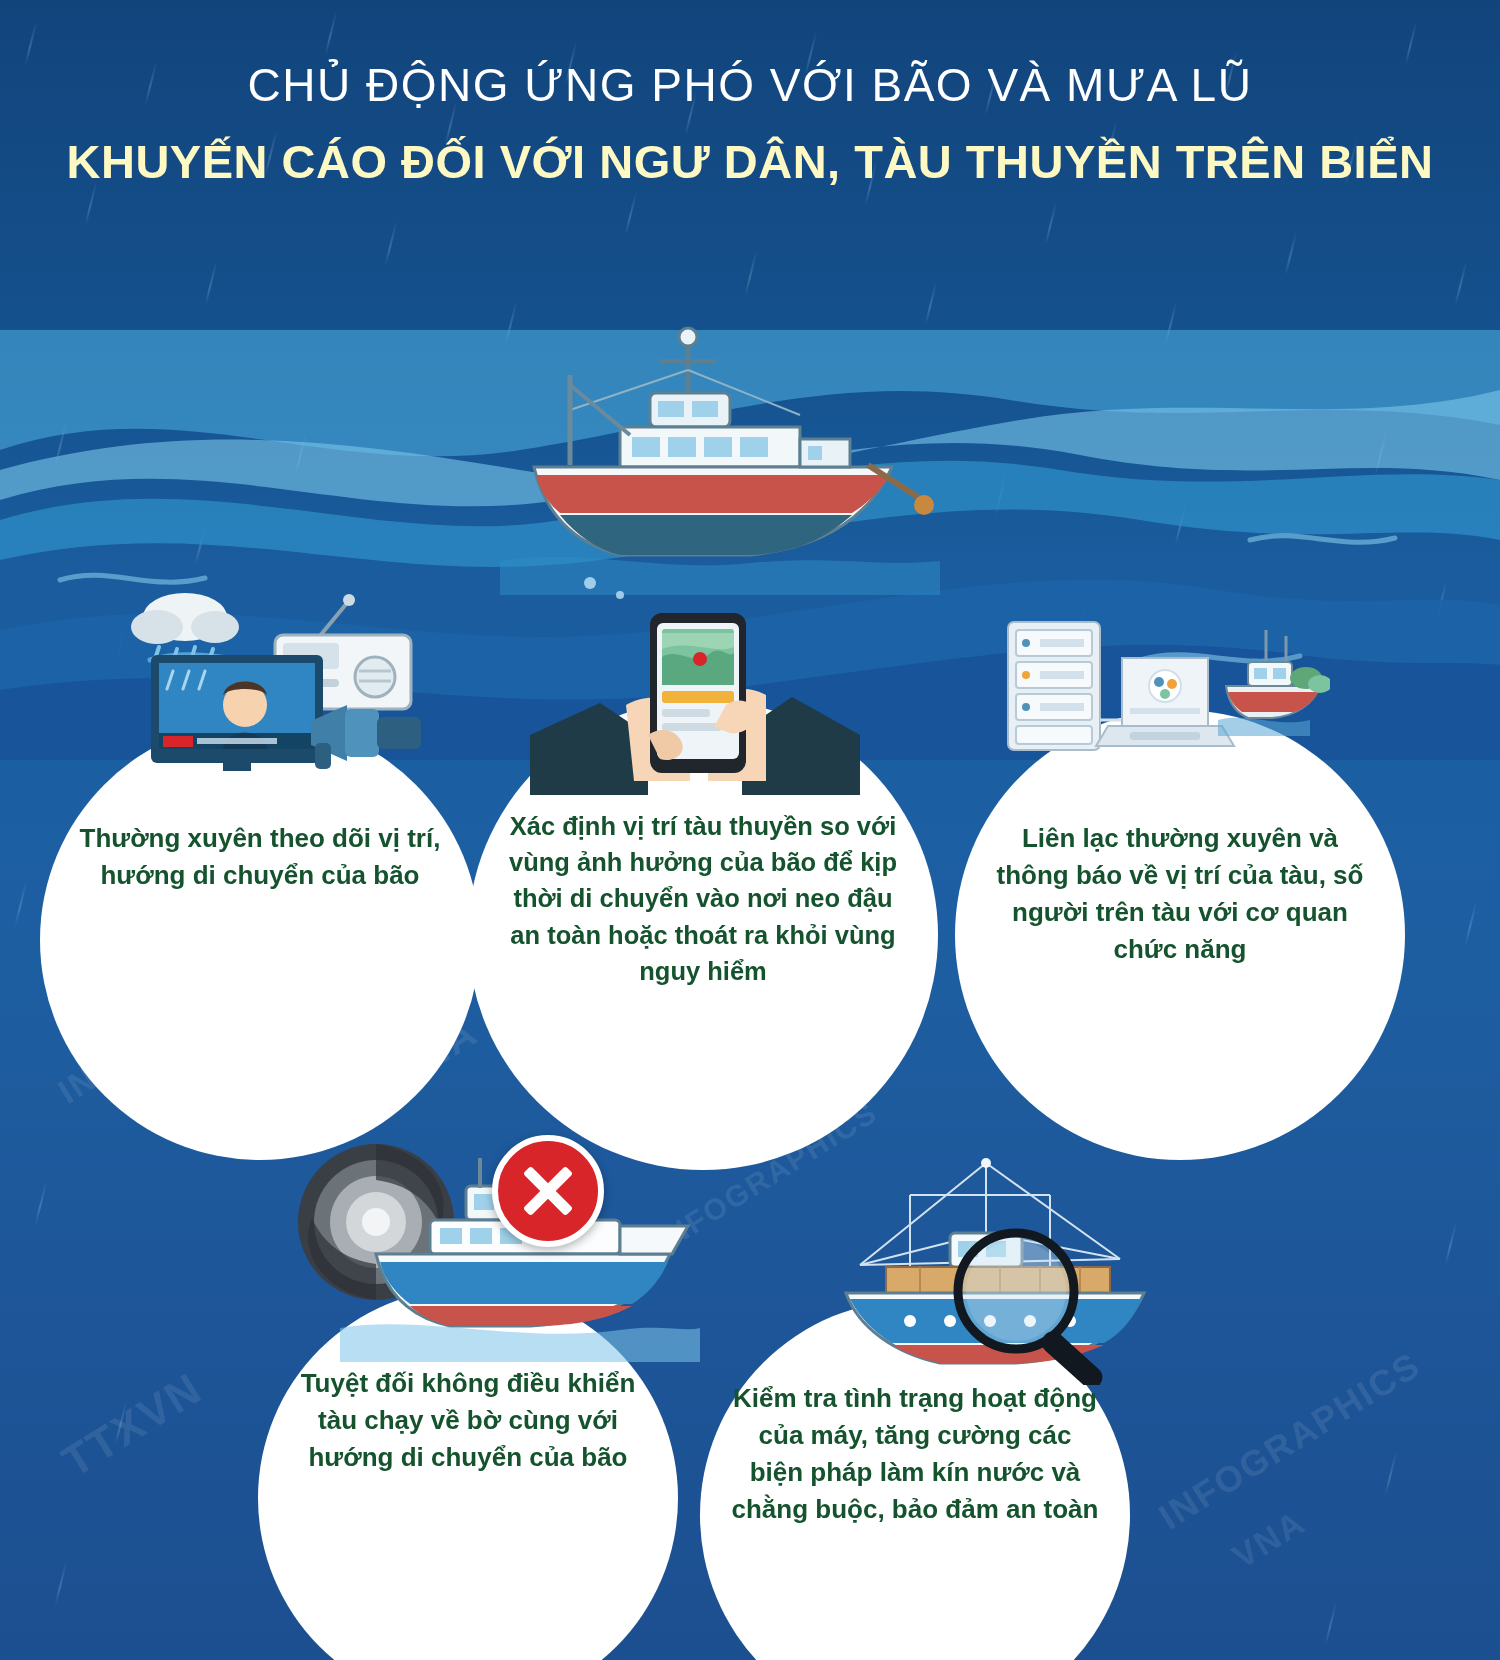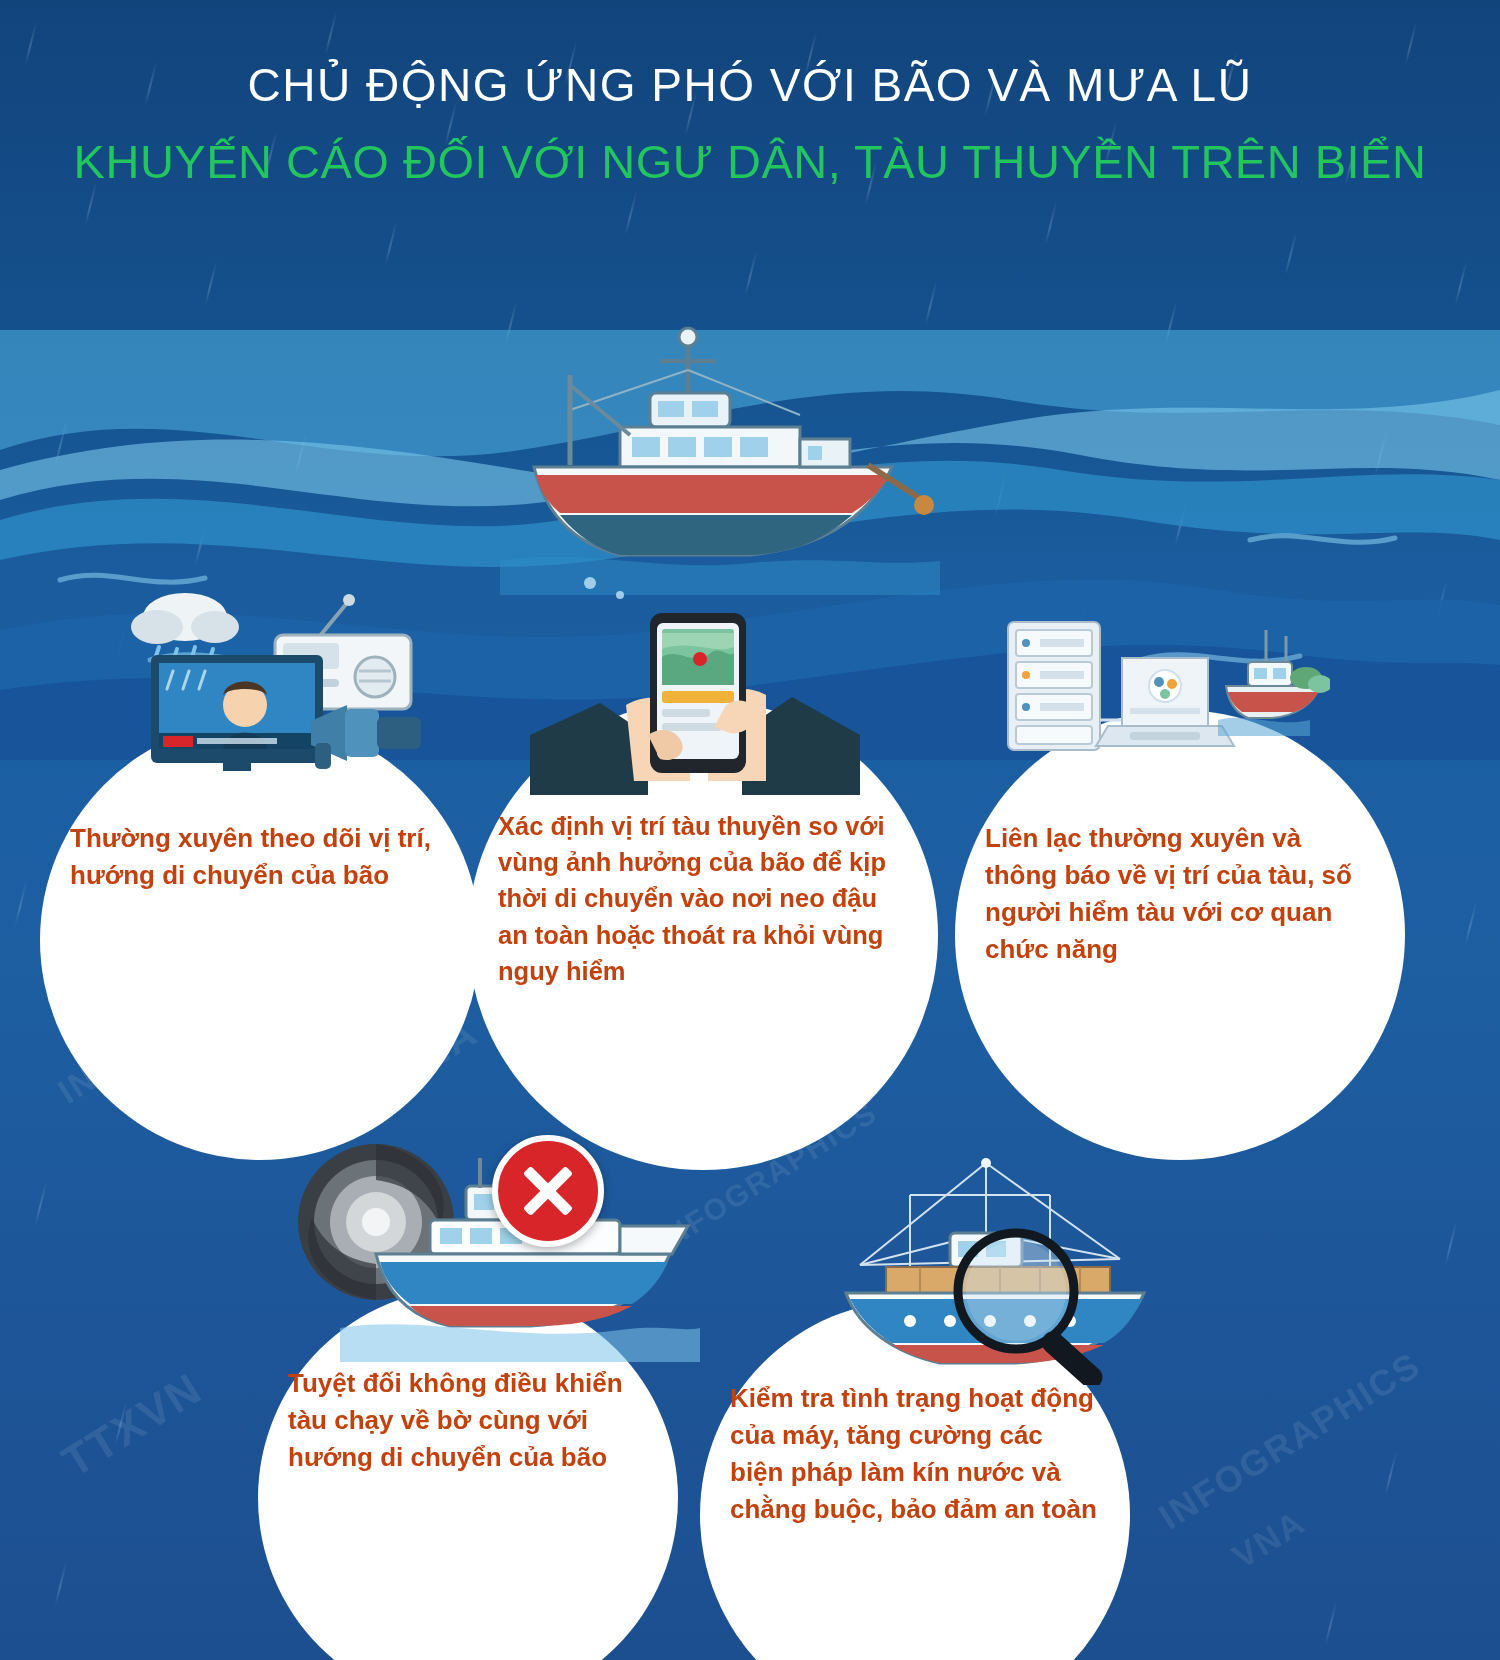--- a/index.html
+++ b/index.html
@@ -56,44 +56,44 @@
   }
   .title-1 {
     color: #ffffff;
     font-size: 46px;
     letter-spacing: 1.5px;
     font-weight: 400;
     margin: 0 0 22px 0;
     font-family: "Liberation Sans Narrow","Liberation Sans", sans-serif;
   }
   .title-2 {
-    color: #22c55e;
+    color: #fef9c3;
     font-size: 47px;
-    font-weight: normal;
+    font-weight: bold;
     margin: 0;
     letter-spacing: .5px;
     font-family: "Liberation Sans Narrow","Liberation Sans", sans-serif;
   }
 
   
   .bubble {
     position: absolute;
     border-radius: 50%;
     background: #ffffff;
     z-index: 5;
     display: flex;
     align-items: flex-start;
     justify-content: center;
   }
   .bubble .txt {
-    color: #c2410c;
+    color: #14532d;
     font-size: 26px;
     line-height: 1.42;
     font-weight: bold;
-    text-align: left;
+    text-align: center;
     padding: 0 30px;
   }
   .b1 { left: 40px;  top: 720px;  width: 440px; height: 440px; }
   .b1 .txt { margin-top: 100px; }
   .b2 { left: 468px; top: 700px;  width: 470px; height: 470px; }
   .b2 .txt { margin-top: 108px; font-size: 25.5px; }
   .b3 { left: 955px; top: 710px;  width: 450px; height: 450px; }
   .b3 .txt { margin-top: 110px; }
   .b4 { left: 258px; top: 1288px; width: 420px; height: 420px; }
   .b4 .txt { margin-top: 77px; }
@@ -461,21 +461,21 @@
 
 <div class="bubble b1">
   <div class="txt">Thường xuyên theo dõi vị trí, hướng di chuyển của bão</div>
 </div>
 
 <div class="bubble b2">
   <div class="txt">Xác định vị trí tàu thuyền so với vùng ảnh hưởng của bão để kịp thời di chuyển vào nơi neo đậu an toàn hoặc thoát ra khỏi vùng nguy hiểm</div>
 </div>
 
 <div class="bubble b3">
-  <div class="txt">Liên lạc thường xuyên và thông báo về vị trí của tàu, số người hiểm tàu với cơ quan chức năng</div>
+  <div class="txt">Liên lạc thường xuyên và thông báo về vị trí của tàu, số người trên tàu với cơ quan chức năng</div>
 </div>
 
 <div class="bubble b4">
   <div class="txt">Tuyệt đối không điều khiển tàu chạy về bờ cùng với hướng di chuyển của bão</div>
 </div>
 
 <div class="bubble b5">
   <div class="txt">Kiểm tra tình trạng hoạt động của máy, tăng cường các biện pháp làm kín nước và chằng buộc, bảo đảm an toàn</div>
 </div>
 

